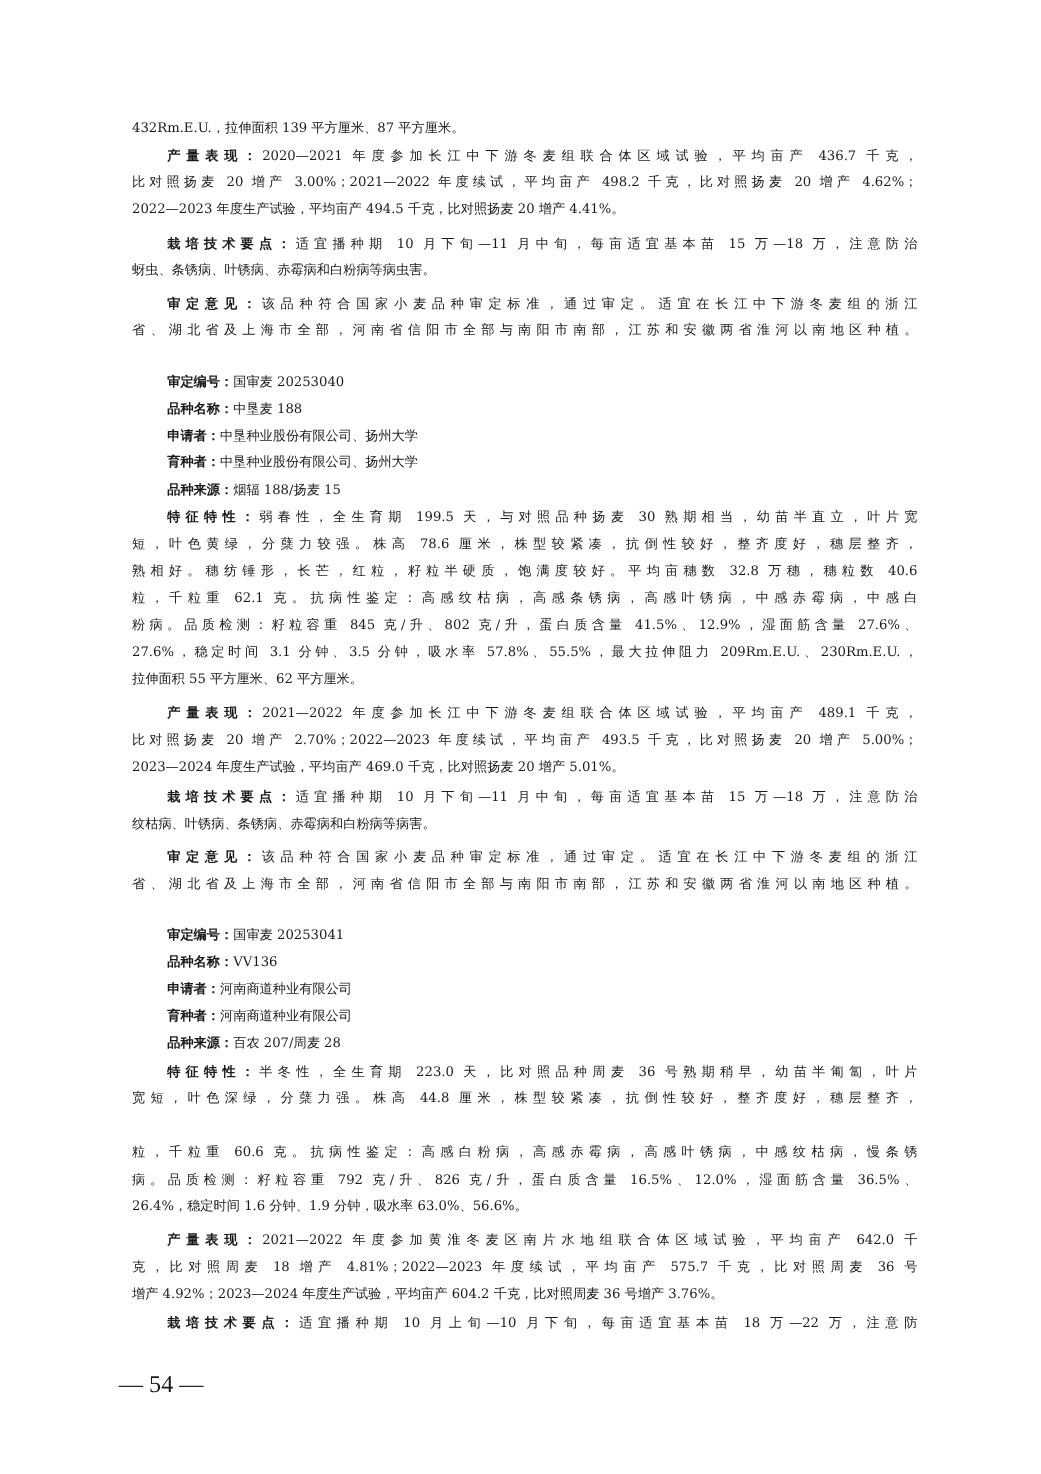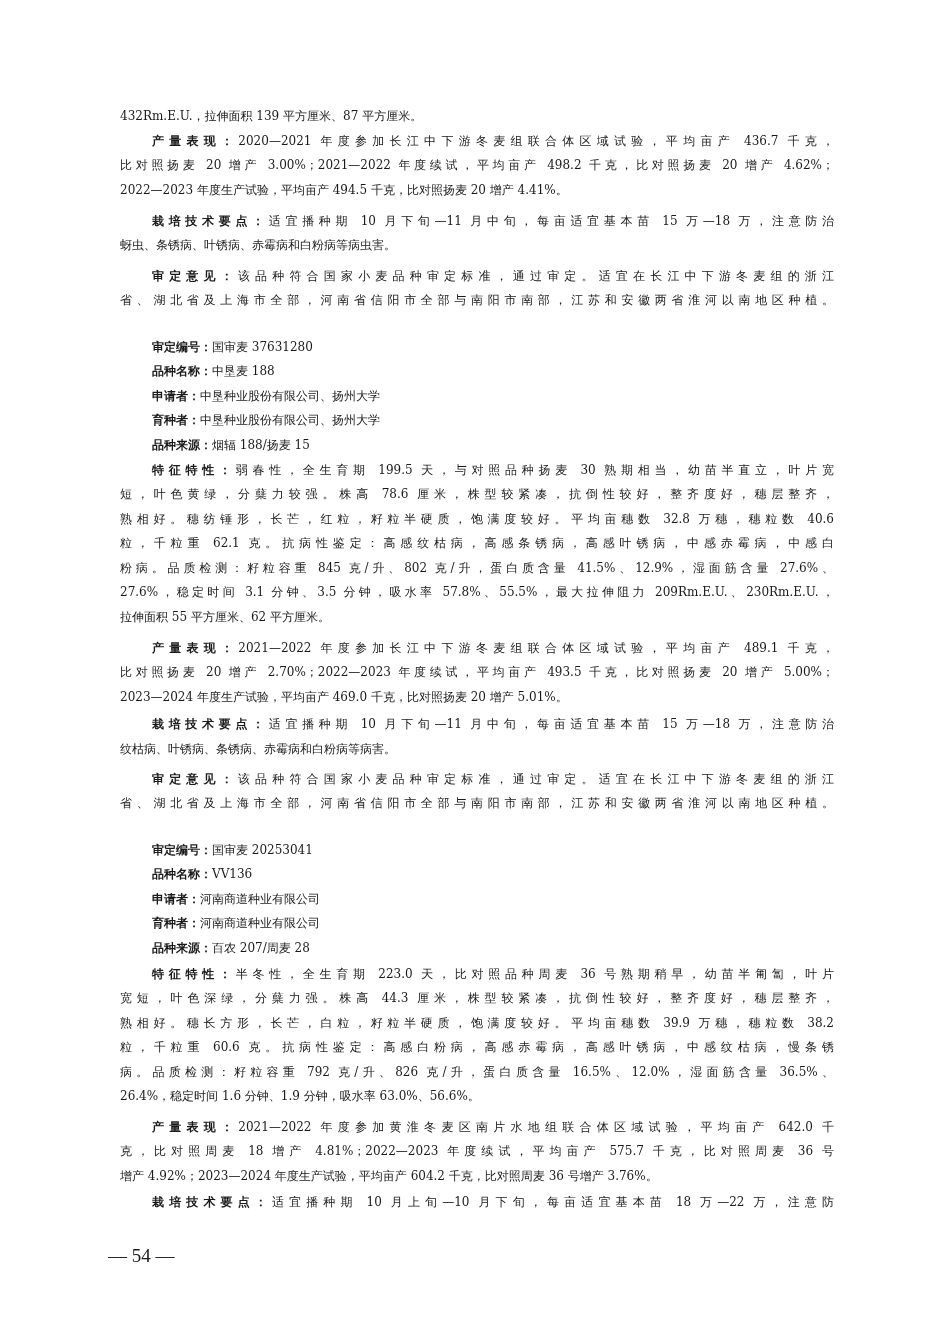--- a/index.html
+++ b/index.html
@@ -6,41 +6,41 @@
   body { width: 946px; height: 1340px; position: relative; overflow: hidden;
          font-family: "DejaVu Serif", "Liberation Serif", serif; color: #1a1a1a; }
   .page { position: absolute; left: 0; top: 0; width: 946px; height: 1340px; }
   .line { position: absolute; left: 120px; width: 714px; height: 24px;
           font-size: 12px; line-height: 24px; white-space: nowrap;
           text-align: justify; text-align-last: justify; letter-spacing: 0px; }
   .line.last { text-align-last: left; }
   .line.indent { left: 152px; width: 682px; }
   .line.head { left: 152px; width: 600px; text-align-last: left; }
   .b { font-weight: bold; font-family: "DejaVu Sans", "Liberation Sans", sans-serif; }
-  .footer { position: absolute; left: 108px; top: 1245px; font-size: 19px;
+  .footer { position: absolute; left: 108px; top: 1245px; font-size: 22px;
             font-family: "Liberation Serif", "DejaVu Serif", serif; white-space: nowrap; }
 </style>
 </head>
 <body>
 
 <div class="page">
 
   <div class="line last" style="top:104px">432Rm.E.U.，拉伸面积 139 平方厘米、87 平方厘米。</div>
 
   <div class="line indent" style="top:129px"><span class="b">产量表现：</span><span>2020—2021 年度参加长江中下游冬麦组联合体区域试验，平均亩产 436.7 千克，</span></div>
   <div class="line" style="top:153px">比对照扬麦 20 增产 3.00%；2021—2022 年度续试，平均亩产 498.2 千克，比对照扬麦 20 增产 4.62%；</div>
   <div class="line last" style="top:178px">2022—2023 年度生产试验，平均亩产 494.5 千克，比对照扬麦 20 增产 4.41%。</div>
 
   <div class="line indent" style="top:209px"><span class="b">栽培技术要点：</span><span>适宜播种期 10 月下旬—11 月中旬，每亩适宜基本苗 15 万—18 万，注意防治</span></div>
   <div class="line last" style="top:233px">蚜虫、条锈病、叶锈病、赤霉病和白粉病等病虫害。</div>
 
   <div class="line indent" style="top:264px"><span class="b">审定意见：</span><span>该品种符合国家小麦品种审定标准，通过审定。适宜在长江中下游冬麦组的浙江</span></div>
   <div class="line" style="top:288px">省、湖北省及上海市全部，河南省信阳市全部与南阳市南部，江苏和安徽两省淮河以南地区种植。</div>
 
-  <div class="line head" style="top:335px"><span class="b">审定编号：</span><span>国审麦 37631280</span></div>
+  <div class="line head" style="top:335px"><span class="b">审定编号：</span><span>国审麦 20253040</span></div>
   <div class="line head" style="top:359px"><span class="b">品种名称：</span><span>中垦麦 188</span></div>
   <div class="line head" style="top:384px"><span class="b">申请者：</span><span>中垦种业股份有限公司、扬州大学</span></div>
   <div class="line head" style="top:408px"><span class="b">育种者：</span><span>中垦种业股份有限公司、扬州大学</span></div>
   <div class="line head" style="top:433px"><span class="b">品种来源：</span><span>烟辐 188/扬麦 15</span></div>
 
   <div class="line indent" style="top:458px"><span class="b">特征特性：</span><span>弱春性，全生育期 199.5 天，与对照品种扬麦 30 熟期相当，幼苗半直立，叶片宽</span></div>
   <div class="line" style="top:482px">短，叶色黄绿，分蘖力较强。株高 78.6 厘米，株型较紧凑，抗倒性较好，整齐度好，穗层整齐，</div>
   <div class="line" style="top:507px">熟相好。穗纺锤形，长芒，红粒，籽粒半硬质，饱满度较好。平均亩穗数 32.8 万穗，穗粒数 40.6</div>
   <div class="line" style="top:531px">粒，千粒重 62.1 克。抗病性鉴定：高感纹枯病，高感条锈病，高感叶锈病，中感赤霉病，中感白</div>
   <div class="line" style="top:556px">粉病。品质检测：籽粒容重 845 克/升、802 克/升，蛋白质含量 41.5%、12.9%，湿面筋含量 27.6%、</div>
@@ -57,22 +57,21 @@
   <div class="line indent" style="top:767px"><span class="b">审定意见：</span><span>该品种符合国家小麦品种审定标准，通过审定。适宜在长江中下游冬麦组的浙江</span></div>
   <div class="line" style="top:791px">省、湖北省及上海市全部，河南省信阳市全部与南阳市南部，江苏和安徽两省淮河以南地区种植。</div>
 
   <div class="line head" style="top:838px"><span class="b">审定编号：</span><span>国审麦 20253041</span></div>
   <div class="line head" style="top:862px"><span class="b">品种名称：</span><span>VV136</span></div>
   <div class="line head" style="top:887px"><span class="b">申请者：</span><span>河南商道种业有限公司</span></div>
   <div class="line head" style="top:911px"><span class="b">育种者：</span><span>河南商道种业有限公司</span></div>
   <div class="line head" style="top:936px"><span class="b">品种来源：</span><span>百农 207/周麦 28</span></div>
 
   <div class="line indent" style="top:962px"><span class="b">特征特性：</span><span>半冬性，全生育期 223.0 天，比对照品种周麦 36 号熟期稍早，幼苗半匍匐，叶片</span></div>
-  <div class="line" style="top:986px">宽短，叶色深绿，分蘖力强。株高 44.3 厘米，株型较紧凑，抗倒性较好，整齐度好，穗层整齐，</div>
-  <div class="line" style="top:1011px">熟相好。穗长方形，长芒，白粒，籽粒半硬质，饱满度较好。平均亩穗数 39.9 万穗，穗粒数 38.2</div>
+  <div class="line" style="top:986px">宽短，叶色深绿，分蘖力强。株高 44.8 厘米，株型较紧凑，抗倒性较好，整齐度好，穗层整齐，</div>
   <div class="line" style="top:1035px">粒，千粒重 60.6 克。抗病性鉴定：高感白粉病，高感赤霉病，高感叶锈病，中感纹枯病，慢条锈</div>
   <div class="line" style="top:1060px">病。品质检测：籽粒容重 792 克/升、826 克/升，蛋白质含量 16.5%、12.0%，湿面筋含量 36.5%、</div>
   <div class="line last" style="top:1084px">26.4%，稳定时间 1.6 分钟、1.9 分钟，吸水率 63.0%、56.6%。</div>
 
   <div class="line indent" style="top:1115px"><span class="b">产量表现：</span><span>2021—2022 年度参加黄淮冬麦区南片水地组联合体区域试验，平均亩产 642.0 千</span></div>
   <div class="line" style="top:1139px">克，比对照周麦 18 增产 4.81%；2022—2023 年度续试，平均亩产 575.7 千克，比对照周麦 36 号</div>
   <div class="line last" style="top:1164px">增产 4.92%；2023—2024 年度生产试验，平均亩产 604.2 千克，比对照周麦 36 号增产 3.76%。</div>
 
   <div class="line indent" style="top:1190px"><span class="b">栽培技术要点：</span><span>适宜播种期 10 月上旬—10 月下旬，每亩适宜基本苗 18 万—22 万，注意防</span></div>
 

